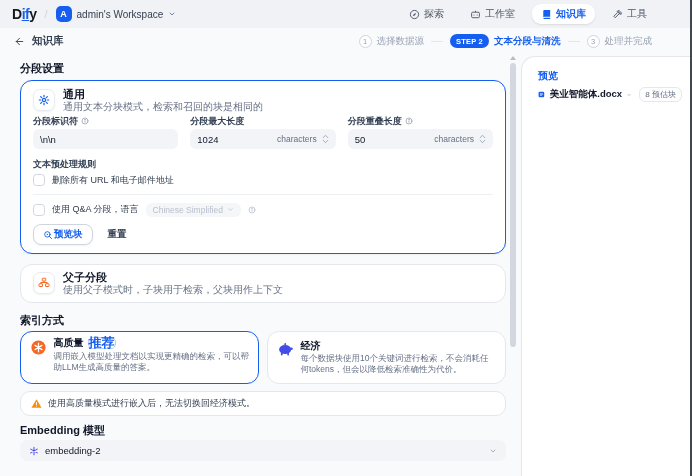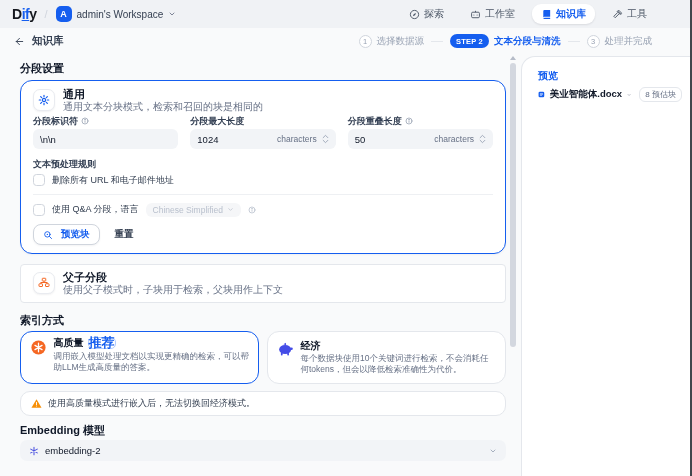--- a/index.html
+++ b/index.html
@@ -68,25 +68,25 @@
   .checkbox.checked { background:#155eef; border-color:#155eef; color:#fff; display:flex; align-items:center; justify-content:center; font-size:8.5px; }
   .checkbox.checked::after { content:"✓"; }
   .rule-label { font-size:9px; color:#354052; }
 
   .divider { height:1px; background:#eef0f3; margin-top:8px; }
 
   .qa-row { display:flex; align-items:center; gap:7px; margin-top:8px; height:13px; }
   .qa-select { display:flex; align-items:center; gap:4px; background:#f5f6f8; border-radius:6px; padding:2px 7px; font-size:8.5px; color:#b9c0cd; font-weight:500; cursor:default; }
 
   .actions { display:flex; align-items:center; gap:15px; margin-top:8px; }
-  .btn-preview { display:inline-flex; align-items:center; gap:8px; background:#fff; border:1px solid #d0d5dd; border-radius:8px; padding:3px 9px; font-size:9.5px; font-weight:600; color:#155eef; box-shadow:0 1px 2px rgba(16,24,40,.05); cursor:pointer; }
+  .btn-preview { display:inline-flex; align-items:center; gap:1px; background:#fff; border:1px solid #d0d5dd; border-radius:8px; padding:3px 9px; font-size:9.5px; font-weight:600; color:#155eef; box-shadow:0 1px 2px rgba(16,24,40,.05); cursor:pointer; }
   .btn-reset { font-size:9.5px; font-weight:600; color:#354052; cursor:pointer; }
 
   
-  .card-pc { margin-top:10px; width:486px; background:#fff; border:1px solid #e4e7ec; border-radius:4px; padding:7px 12px; display:flex; gap:8px; align-items:flex-start; cursor:pointer; }
+  .card-pc { margin-top:10px; width:486px; background:#fff; border:1px solid #e4e7ec; border-radius:12px; padding:7px 12px; display:flex; gap:8px; align-items:flex-start; cursor:pointer; }
 
   
   .mt11 { margin-top:11px; }
   .options { display:flex; gap:8px; margin-top:5px; width:486px; }
   .option { flex:1; background:#fff; border:1px solid #e4e7ec; border-radius:12px; padding:8px 9px; display:flex; gap:7px; min-width:0; cursor:pointer; }
   .option.selected { border:1.5px solid #155eef; padding:5.5px 8.5px; }
   .opt-icon { flex:0 0 auto; margin-top:1px; }
   .opt-title-row { display:flex; align-items:center; gap:4px; height:11px; }
   .opt-title { font-size:10px; font-weight:700; color:#101828; }
   .opt-badge { border:1px solid #b2ccff; color:#155eef; font-size:13px; padding:0 0; border-radius:5px; font-weight:600; line-height:10px; }

